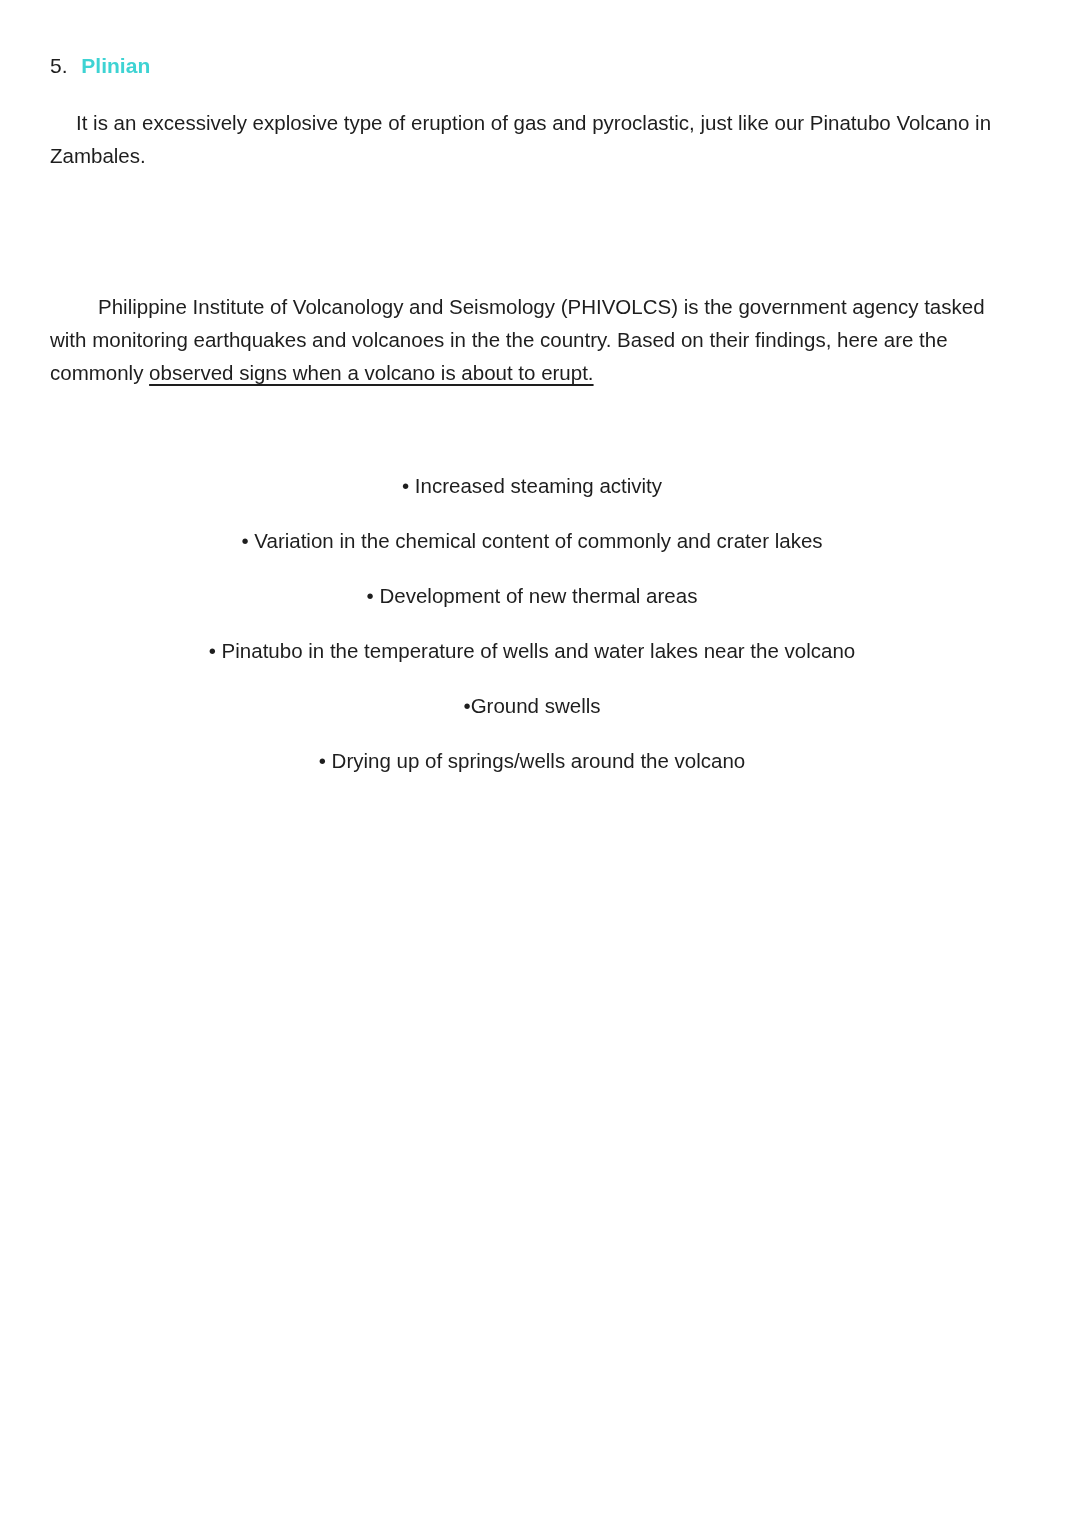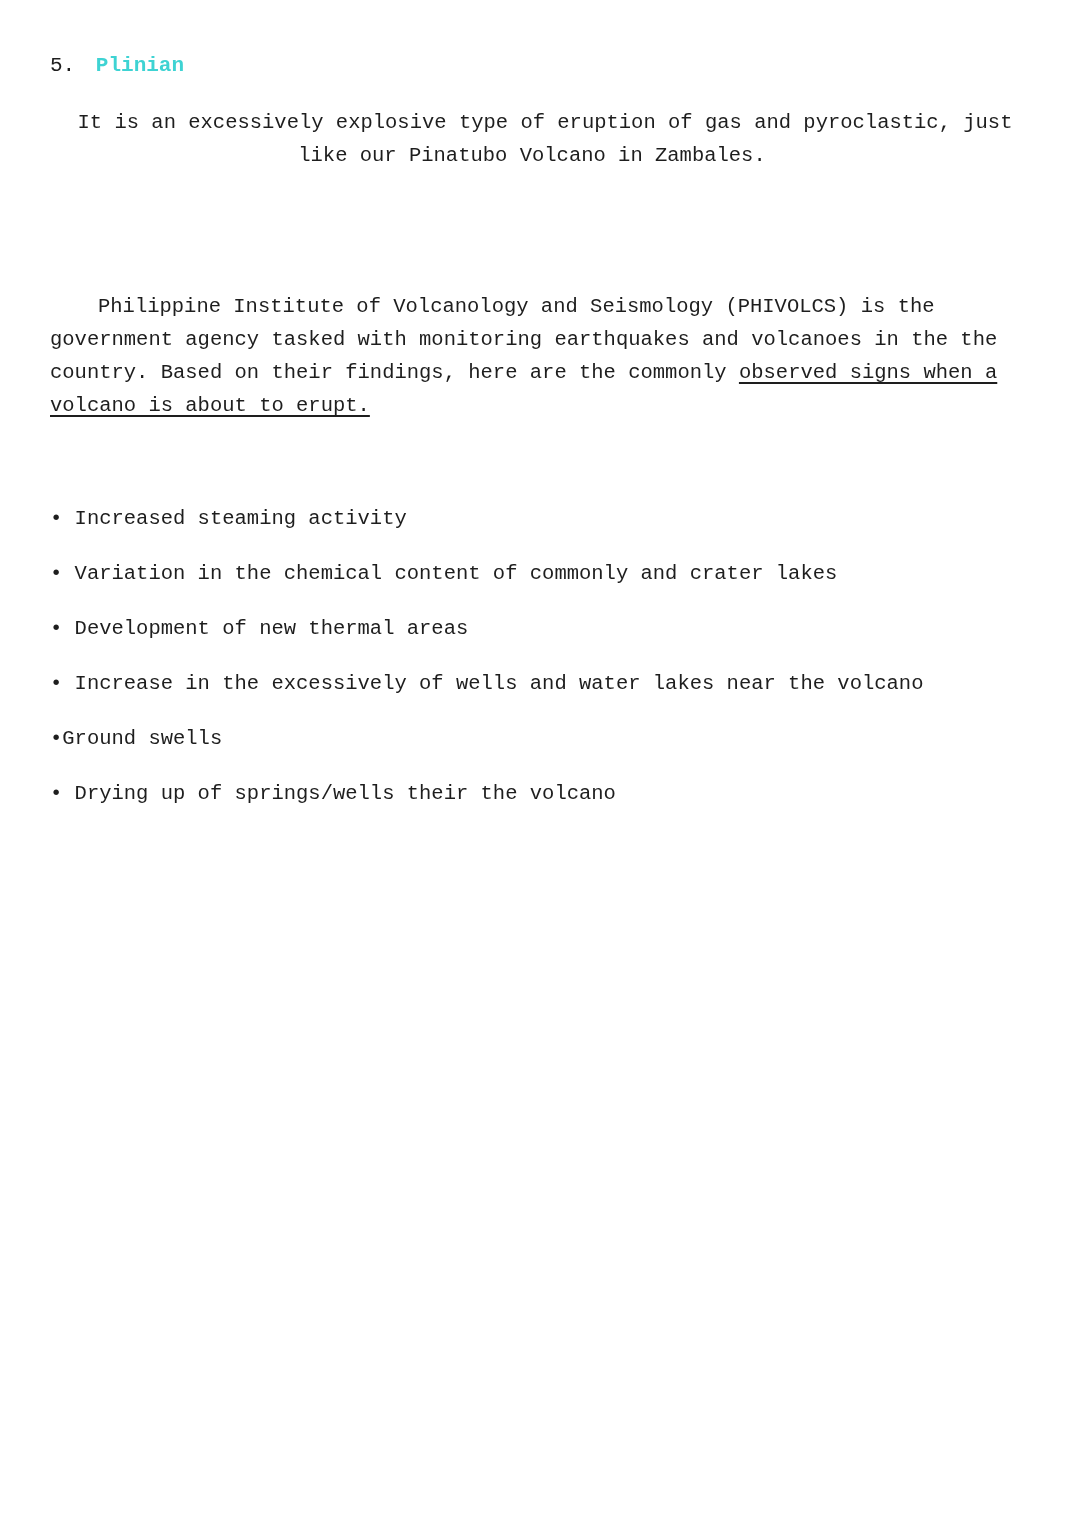--- a/index.html
+++ b/index.html
@@ -14,21 +14,20 @@
     font-family: "Liberation Sans", sans-serif;
     color: #1e1e1e;
     -webkit-font-smoothing: antialiased;
   }
   .page {
     box-sizing: border-box;
     width: 1080px;
     height: 1526px;
     padding: 52px 66px 0 50px;
     overflow: hidden;
-    font-family: Liberation Mono, monospace;
   }
   .heading {
     font-size: 21px;
     line-height: 28px;
     margin: 0 0 26px 0;
     font-weight: 400;
   }
   .heading .heading-number {
     color: #1e1e1e;
   }
@@ -37,35 +36,35 @@
     font-weight: 700;
     margin-left: 8px;
   }
   .para {
     font-size: 20.5px;
     line-height: 33px;
     margin: 0;
   }
   .para-intro {
     text-indent: 26px;
-    text-align: center;
   }
   .para-phivolcs {
     text-indent: 48px;
     margin-top: 118px;
   }
   .underlined {
     text-decoration: underline;
     text-underline-offset: 4px;
   }
   ul.signs-list {
     list-style: none;
     margin: 80px 0 12px 0;
     padding: 0;
     font-size: 20.5px;
+    text-align: center;
   }
   ul.signs-list li {
     margin: 0 0 22px 0;
     line-height: 33px;
   }
 </style>
 </head>
 <body style="color: rgb(30, 30, 30);">
 
 <div class="page">
@@ -76,18 +75,18 @@
   </h2>
 
   <p class="para para-intro">It is an excessively explosive type of eruption of gas and pyroclastic, just like our Pinatubo Volcano in Zambales.</p>
 
   <p class="para para-phivolcs"><span>Philippine Institute of Volcanology and Seismology (PHIVOLCS) is the government agency tasked with monitoring earthquakes and volcanoes in the the country. Based on their findings, here are the commonly </span><span class="underlined">observed signs when a volcano is about to erupt.</span></p>
 
   <ul class="signs-list">
     <li>• Increased steaming activity</li>
     <li>• Variation in the chemical content of commonly and crater lakes</li>
     <li>• Development of new thermal areas</li>
-    <li>• Increase in the excessively of wells and water lakes near the volcano</li>
+    <li>• Pinatubo in the temperature of wells and water lakes near the volcano</li>
     <li>•Ground swells</li>
-    <li>• Drying up of springs/wells their the volcano</li>
+    <li>• Drying up of springs/wells around the volcano</li>
   </ul>
 
 </div>
 
 </body></html>

